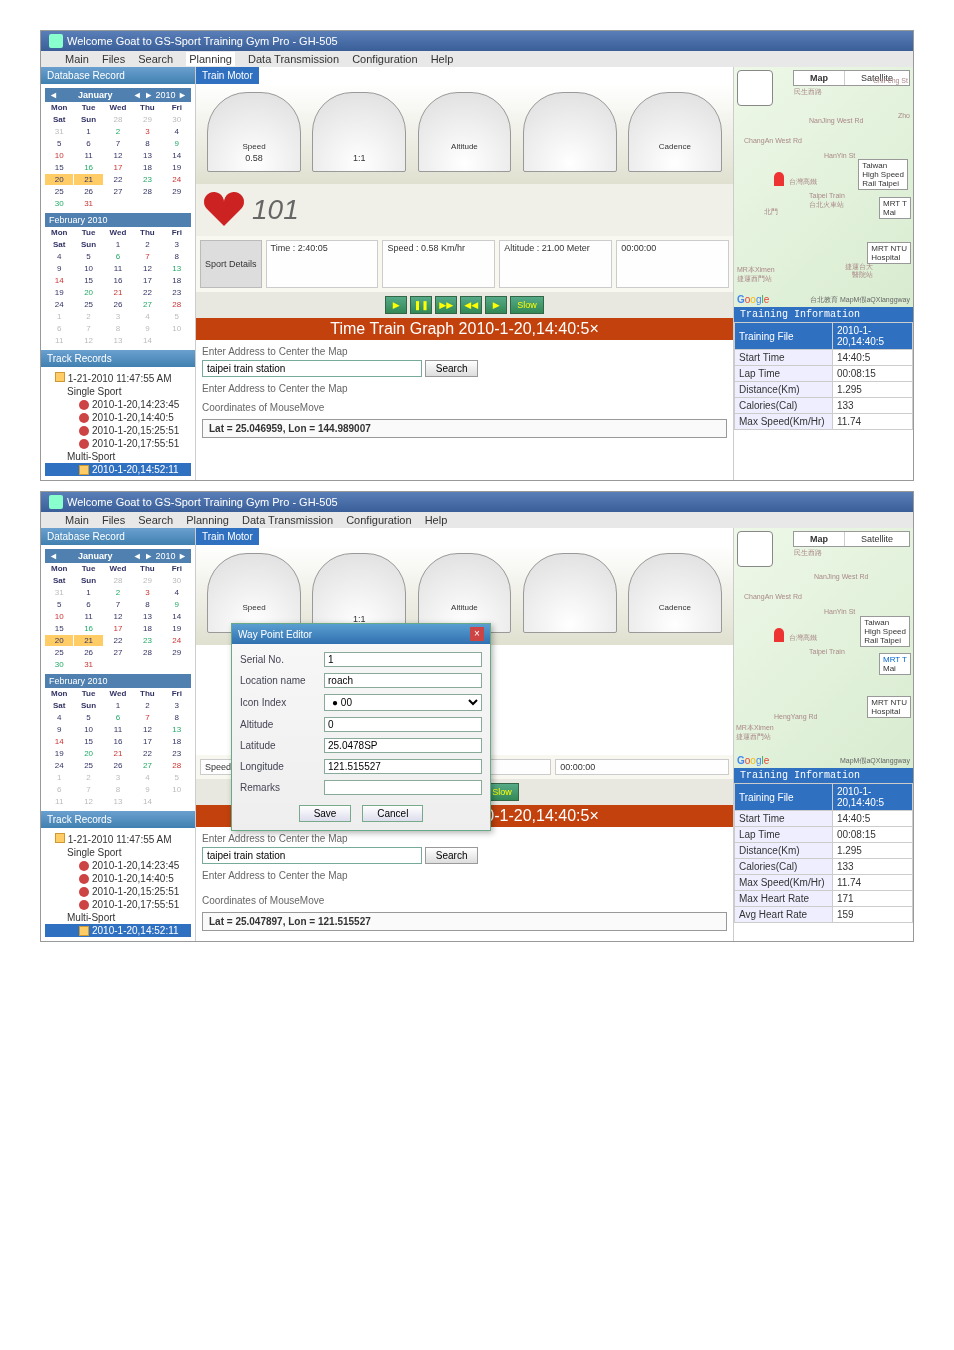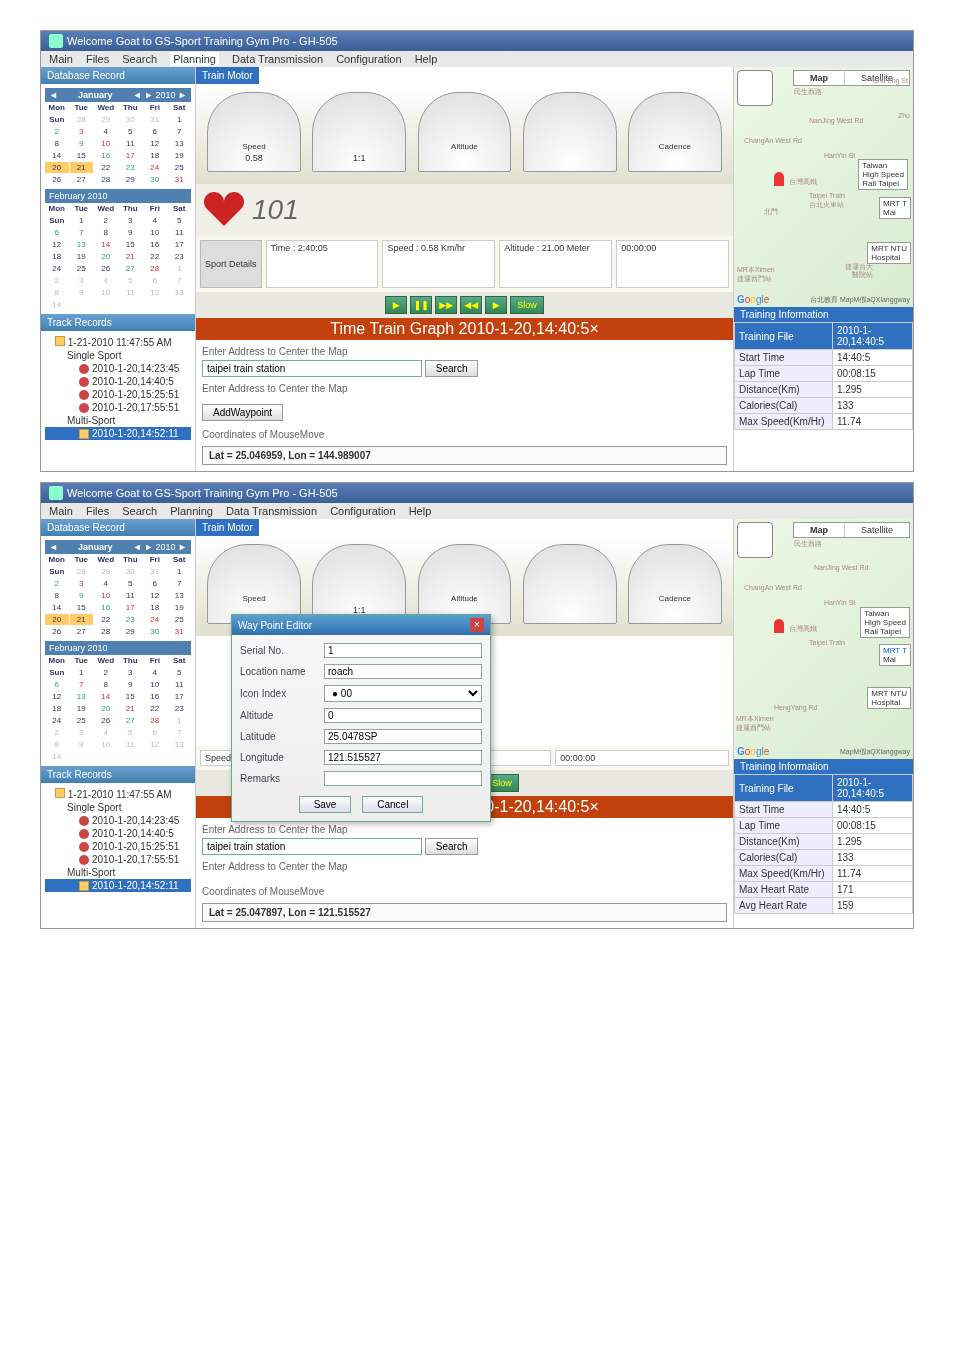--- a/index.html
+++ b/index.html
@@ -1,29 +1,29 @@
 <!DOCTYPE html>
 <html><head>
   <meta charset="utf-8">
   <style>
     * { box-sizing: border-box; margin: 0; padding: 0; }
     body { font-family: Arial, sans-serif; font-size: 12px; background: #fff; color: #333; }
     .page { width: 954px; margin: 0 auto; padding: 20px 40px; }
     .screenshot-wrap { border: 1px solid #999; margin: 10px 0; background: #f5f5f5; position: relative; }
     .titlebar { background: linear-gradient(#5a7fb8,#3a5f98); color: #fff; padding: 3px 8px; font-size: 11px; display: flex; align-items: center; gap: 4px; }
     .titlebar .icon { width: 14px; height: 14px; background: #8fc; border-radius: 2px; display: inline-block; }
-    .menubar { background: #e8e8e8; padding: 2px 8px; font-size: 11px; }
+    .menubar { background: #e8e8e8; padding: 2px 24px; font-size: 11px; }
     .menubar span { margin-right: 10px; cursor: default; }
     .menubar span.active { background: #fff; padding: 1px 3px; }
     .app-body { display: flex; background: #fff; min-height: 300px; }
     .left-panel { width: 155px; border-right: 1px solid #ccc; background: #fff; }
     .panel-header { background: linear-gradient(#6aa0d0,#4080b0); color: #fff; padding: 3px 6px; font-size: 10px; }
     .calendar { padding: 4px; font-size: 9px; }
     .cal-nav { background: #5080b0; color: #fff; padding: 2px 4px; text-align: center; font-size: 9px; display: flex; justify-content: space-between; align-items: center; }
-    .cal-grid { display: grid; grid-template-columns: repeat(6,1fr); gap: 1px; text-align: center; font-size: 8px; }
+    .cal-grid { display: grid; grid-template-columns: repeat(5,1fr); gap: 1px; text-align: center; font-size: 8px; }
     .cal-grid .dow { color: #336; font-weight: bold; padding: 1px; }
     .cal-grid .day { padding: 1px; color: #336; }
     .cal-grid .day.other { color: #bbb; }
     .cal-grid .day.sat { color: #2a6; }
     .cal-grid .day.sun { color: #c33; }
     .cal-grid .day.sel { background: #fc6; }
     .tree { padding: 4px; font-size: 10px; }
     .tree-item { padding: 1px 2px 1px 10px; white-space: nowrap; }
     .tree-item.l2 { padding-left: 22px; }
     .tree-item.l3 { padding-left: 34px; display: flex; align-items: center; gap: 3px; }
@@ -58,21 +58,21 @@
     .map-switch span { padding: 2px 16px; border-left: 1px solid #ccc; }
     .map-switch span:first-child { border-left: none; font-weight: bold; }
     .map-ctrl-nav { position: absolute; top: 3px; left: 3px; width: 40px; height: 40px; }
     .map-ctrl-nav .arrows { width: 36px; height: 36px; border: 1px solid #888; background: #fff; border-radius: 4px; position: relative; }
     .map-road { position: absolute; color: #a88; font-size: 7px; }
     .map-marker { position: absolute; width: 10px; height: 14px; background: #e33; border-radius: 5px 5px 0 0; }
     .map-label { position: absolute; background: #fff; border: 1px solid #999; padding: 1px 3px; font-size: 8px; }
     .map-logo { position: absolute; bottom: 2px; left: 3px; font-size: 10px; }
     .map-logo b { color: #4285f4; } .map-logo i { font-style: normal; }
     .map-attr { position: absolute; bottom: 2px; right: 3px; font-size: 7px; color: #666; }
-    .train-info-header { background: #3070c0; color: #fff; padding: 2px 6px; font-size: 10px; }
+    .train-info-header { background: #3070c0; color: #fff; padding: 2px 6px; font-size: 10px; font-family: Liberation Mono, monospace; }
     .info-table { width: 100%; font-size: 10px; border-collapse: collapse; }
     .info-table td { border: 1px solid #ccc; padding: 2px 4px; }
     .info-table td:first-child { background: #eef; width: 55%; }
     .info-table tr.hl td { background: #3070c0; color: #fff; }
     .waypoint-editor { position: absolute; top: 95px; left: 35px; width: 260px; background: linear-gradient(#f8f8f8,#eee); border: 1px solid #6a8; box-shadow: 2px 2px 6px rgba(0,0,0,.3); font-size: 10px; }
     .wpe-title { background: linear-gradient(#5a9fd0,#3070b0); color: #fff; padding: 3px 6px; display: flex; justify-content: space-between; align-items: center; }
     .wpe-close { background: #c44; color: #fff; width: 14px; height: 14px; text-align: center; line-height: 14px; cursor: pointer; font-size: 10px; }
     .wpe-body { padding: 8px; }
     .wpe-row { display: flex; align-items: center; margin-bottom: 6px; gap: 6px; }
     .wpe-row label { width: 78px; color: #445; }
@@ -275,23 +275,20 @@
       </div>
       <div class="time-graph-header">
         <span>Time Train Graph 2010-1-20,14:40:5</span>
         <span>×</span>
       </div>
       <div class="map-controls">
         <div class="label">Enter Address to Center the Map</div>
         <input type="text" value="taipei train station" style="">
         <button>Search</button>
         <div class="label" style="margin-top:6px;">Enter Address to Center the Map</div>
-        <div style="margin-top:10px;">
-          <button>AddWaypoint</button>
-        </div>
         <div class="label" style="margin-top:8px;">Coordinates of MouseMove</div>
         <div class="coords-box">Lat = 25.046959, Lon = 144.989007</div>
       </div>
     </div>
 
     <div class="right-panel">
       <div class="map-mock">
         <div class="map-ctrl-nav">
               <div class="arrows"></div>
             </div>

